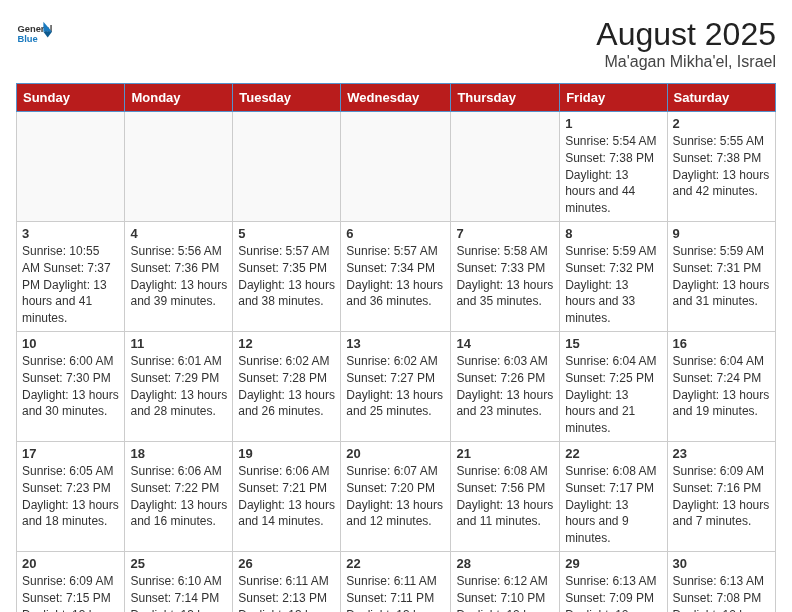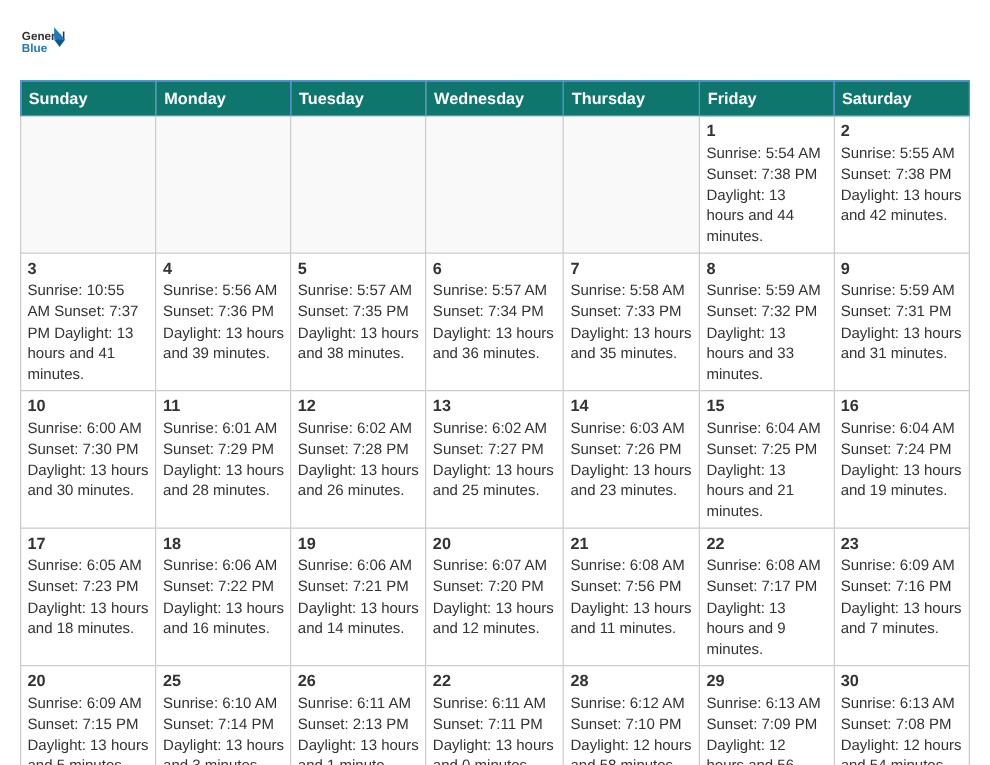--- a/index.html
+++ b/index.html
@@ -36,21 +36,21 @@
     .subtitle {
       font-size: 16px;
       color: #444;
     }
     table {
       width: 100%;
       border-collapse: collapse;
       border: 1px solid #ccc;
     }
     thead tr th {
-      background-color: #0f766e;
+      background-color: #b91c1c;
       color: #fff;
       text-align: left;
       padding: 6px 6px;
       font-size: 13px;
       border: 1px solid #5592cc;
     }
     tbody tr td {
       border: 1px solid #ccc;
       vertical-align: top;
       padding: 4px 5px;
@@ -84,20 +84,24 @@
 
 <div class="header-area">
   <div class="logo">
     <svg class="logo-icon" viewBox="0 0 50 50" xmlns="http://www.w3.org/2000/svg">
       <text x="2" y="22" font-size="13" font-weight="bold" fill="#333" font-family="Arial">General</text>
       <text x="2" y="36" font-size="13" font-weight="bold" fill="#1a7abf" font-family="Arial">Blue</text>
       <polygon points="38,8 50,22 38,22" fill="#1a7abf"></polygon>
       <polygon points="38,22 50,22 44,30" fill="#0d5a8f"></polygon>
     </svg>
   </div>
+  <div class="title-area">
+    <div class="main-title">August 2025</div>
+    <div class="subtitle">Ma'agan Mikha'el, Israel</div>
+  </div>
 </div>
 
 <table>
   <thead>
     <tr>
     <th>Sunday</th>
         <th>Monday</th>
         <th>Tuesday</th>
         <th>Wednesday</th>
         <th>Thursday</th>

